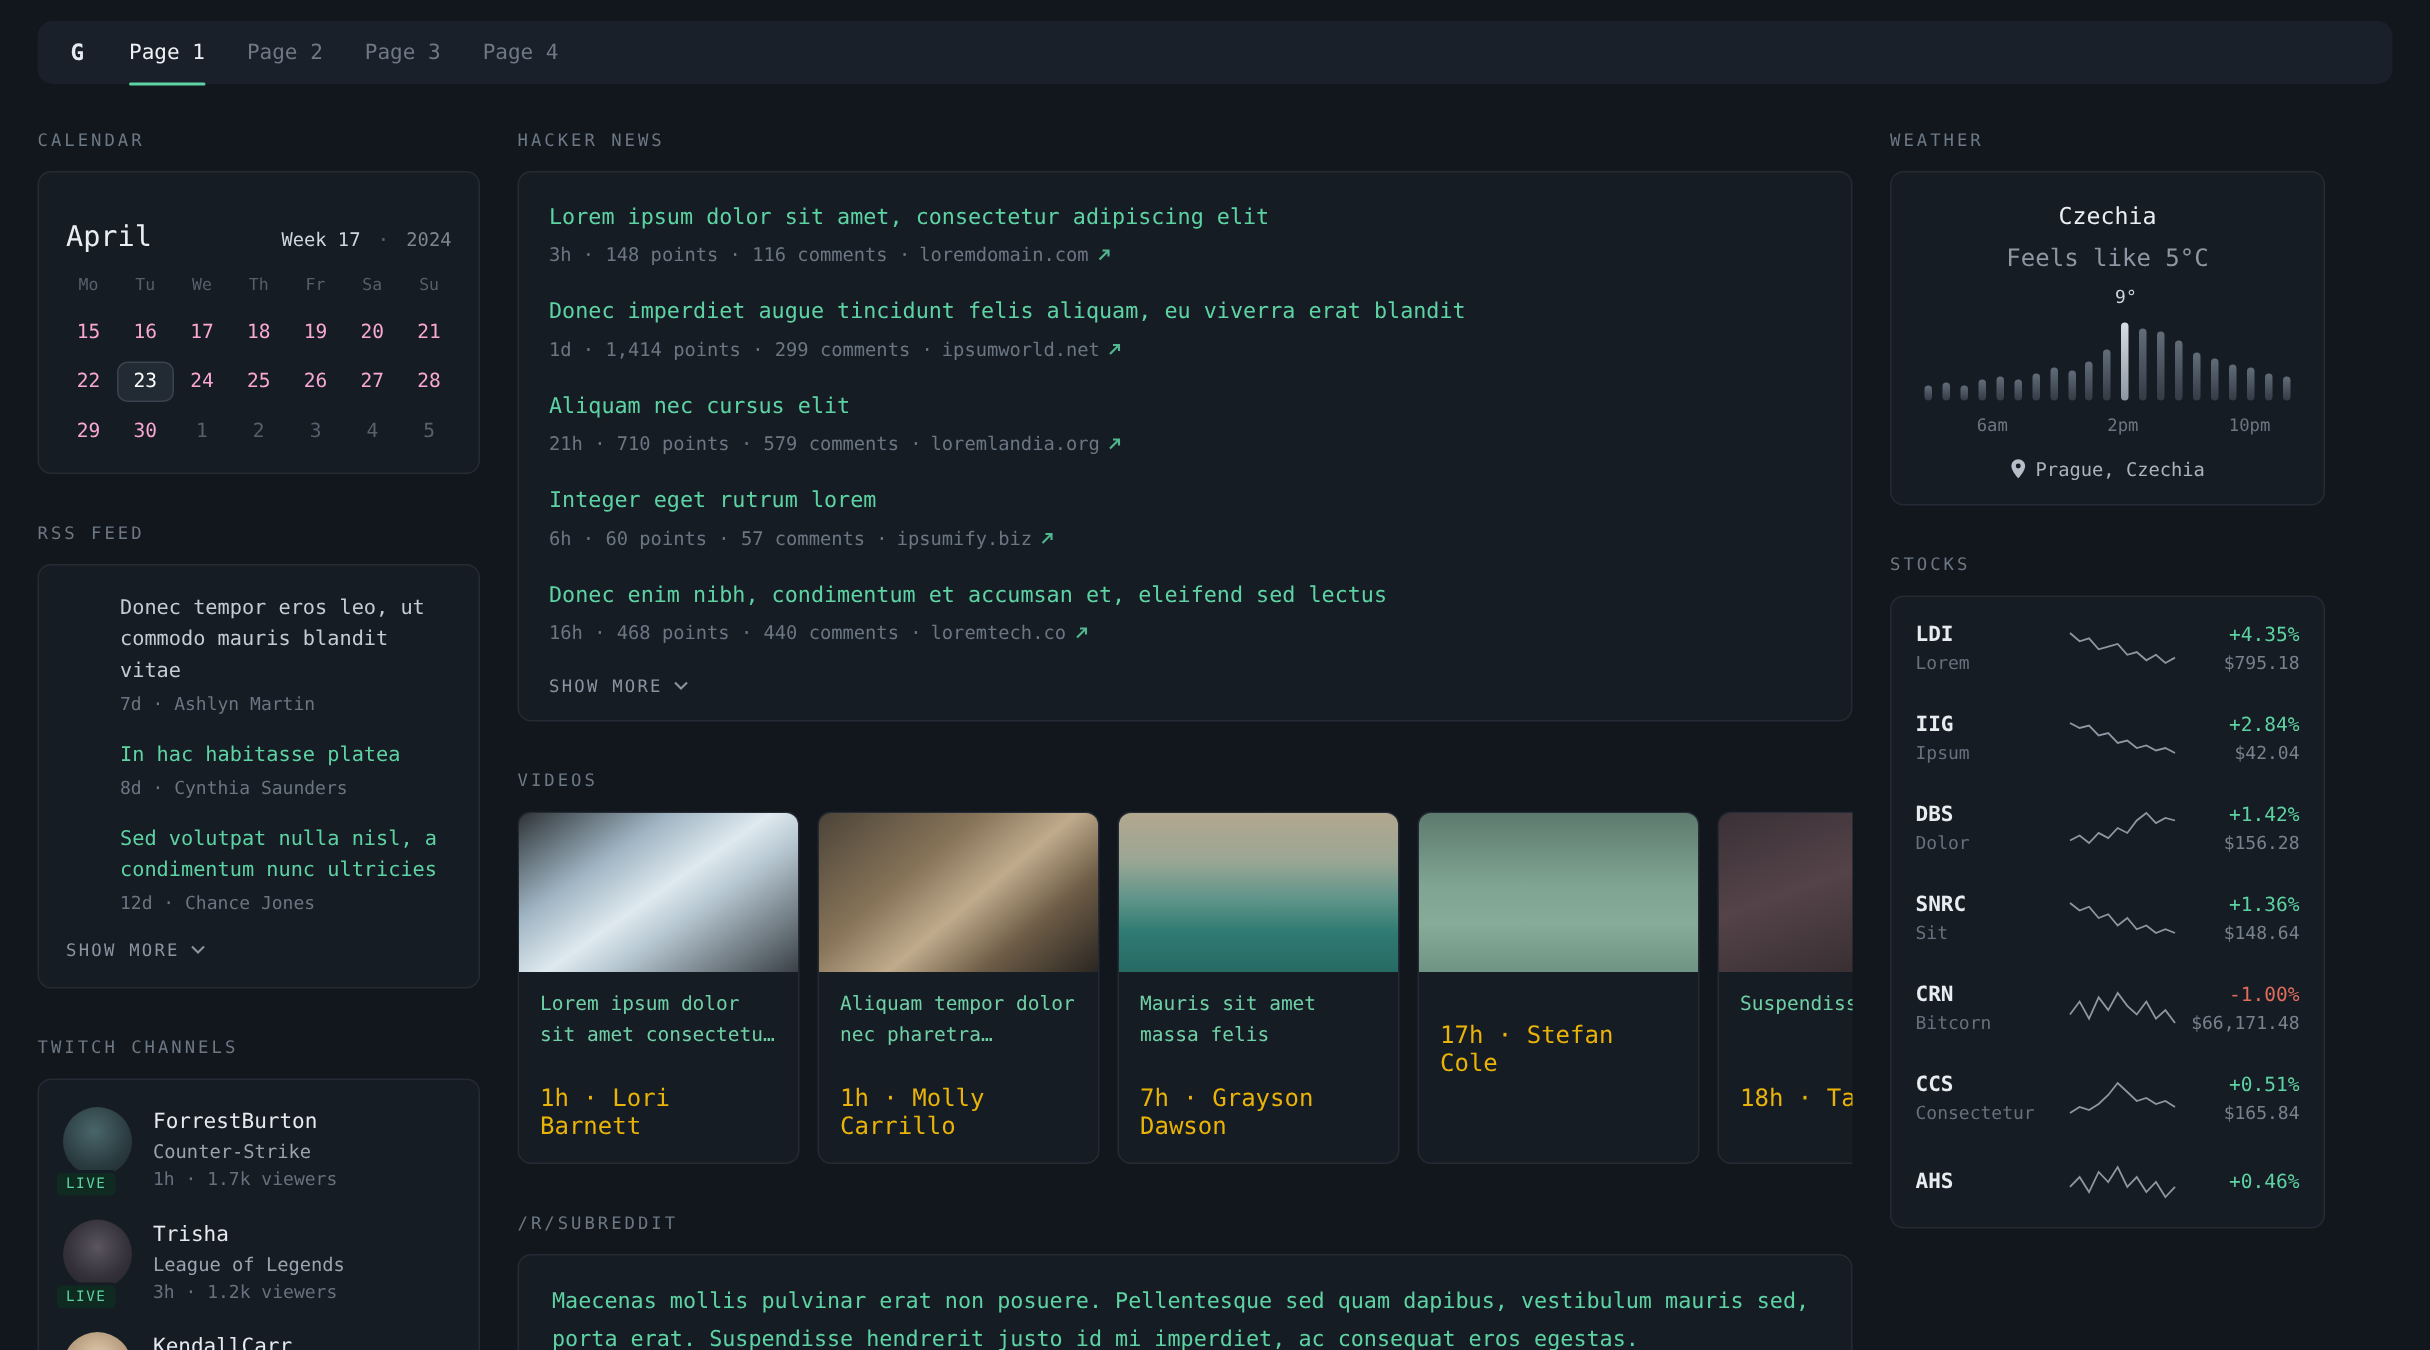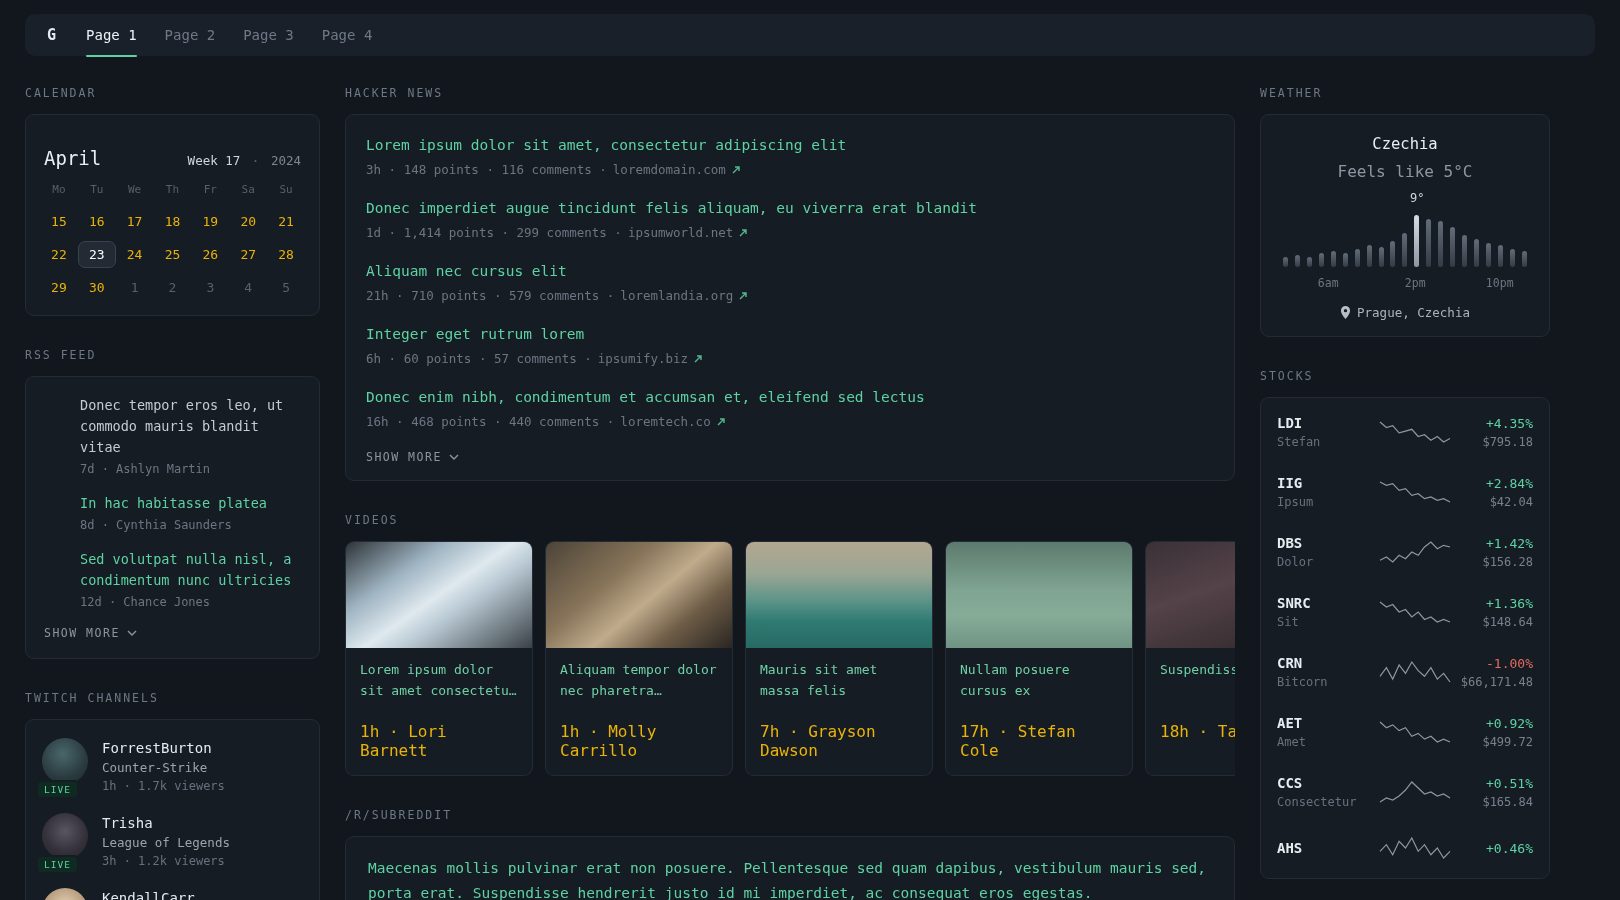--- a/index.html
+++ b/index.html
@@ -48,21 +48,21 @@
   .cal-box { padding:16px 14px 14px 14px; }
   .cal-head { display:flex; justify-content:space-between; align-items:baseline; padding:0 4px; margin-bottom:14px; }
   .cal-month { font-size:19px; color:#e9eef3;margin-top:16px; }
   .cal-meta  { font-size:12.5px; }
   .cal-week  { color:#cfd6dd; }
   .cal-dot   { color:#59626e; margin:0 4px; }
   .cal-year  { color:#7d8792; }
   .cal-grid { display:grid; grid-template-columns:repeat(7,1fr); text-align:center; row-gap:6px; }
   .cal-days { margin-top:12px; }
   .cal-dow { font-size:11px; color:#565f6b; }
-  .cal-day { font-size:13px; color:#eab308; height:27px; line-height:27px; border-radius:7px; }
+  .cal-day { font-size:13px; color:#f9a8d4; height:27px; line-height:27px; border-radius:7px; }
   .cal-day.muted { color:#57606c; }
   .cal-day.selected { background:#222a34; border:1px solid #39424e; color:#ffffff; line-height:25px; }
 
   
   .item-title { display:block; font-size:14.5px; line-height:1.45; color:#5dd3a3; }
   .item-meta  { display:flex; align-items:center; gap:6px; font-size:12.5px; color:#6b7683; margin-top:6px; }
   .domain { display:inline-flex; align-items:center; gap:5px; color:#6b7683; }
   .ext-icon { width:10px; height:10px; color:#5dd3a3; opacity:.85; }
   .show-more {
     display:flex; align-items:center; gap:7px; background:none; border:none;
@@ -427,21 +427,20 @@
     <div class="thumb" data-interactable="true" style="background: linear-gradient(rgb(179, 167, 143) 0%, rgb(154, 166, 148) 30%, rgb(93, 148, 137) 55%, rgb(47, 122, 114) 75%, rgb(39, 106, 100) 100%);"></div>
     <div class="video-body" data-interactable="false">
       <div class="video-title" data-interactable="true">Mauris sit amet massa felis</div>
       <div class="video-meta" data-interactable="false">7h · Grayson Dawson</div>
     </div>
   </div>
 
   <div class="video-card" data-interactable="true">
     <div class="thumb" data-interactable="true" style="background: linear-gradient(rgb(93, 122, 110) 0%, rgb(127, 164, 146) 45%, rgb(134, 171, 151) 70%, rgb(111, 148, 132) 100%);"></div>
     <div class="video-body" data-interactable="false">
-      <div class="video-title" data-interactable="true">Nullam posuere cursus ex</div>
       <div class="video-meta" data-interactable="false">17h · Stefan Cole</div>
     </div>
   </div>
 
   <div class="video-card" data-interactable="true">
     <div class="thumb" data-interactable="true" style="background: linear-gradient(160deg, rgb(58, 49, 54) 0%, rgb(84, 67, 73) 40%, rgb(43, 37, 39) 100%);"></div>
     <div class="video-body" data-interactable="false">
       <div class="video-title" data-interactable="true">Suspendisse diam</div>
       <div class="video-meta" data-interactable="false">18h · Tara</div>
     </div>
@@ -514,21 +513,21 @@
           </div>
         </div>
       </section>
 
       <section class="widget" data-interactable="false">
         <h2 class="widget-title" data-interactable="false">STOCKS</h2>
         <div class="box stocks-box" data-interactable="false">
   <div class="stock-row" data-interactable="true">
     <div class="stock-left" data-interactable="false">
       <div class="stock-sym" data-interactable="false">LDI</div>
-      <div class="stock-name" data-interactable="false">Stefan</div>
+      <div class="stock-name" data-interactable="false">Lorem</div>
     </div>
     <svg class="spark" data-interactable="false" viewBox="0 0 72 26">
                 <polyline points="1.0,3.0 7.4,8.5 13.7,6.6 20.1,13.9 26.5,12.1 32.8,10.3 39.2,17.5 45.5,15.7 51.9,21.2 58.3,17.5 64.6,23.0 71.0,19.4" fill="none" stroke="#8d97a2" stroke-width="1.2"></polyline>
               </svg>
     <div class="stock-right" data-interactable="false">
       <div class="stock-change" data-interactable="false">+4.35%</div>
       <div class="stock-price" data-interactable="false">$795.18</div>
     </div>
   </div>
 
@@ -581,33 +580,20 @@
     </div>
     <svg class="spark" data-interactable="false" viewBox="0 0 72 26">
                 <polyline points="1.0,17.3 7.4,8.7 13.7,20.1 20.1,5.9 26.5,14.4 32.8,3.0 39.2,11.6 45.5,17.3 51.9,8.7 58.3,20.1 64.6,14.4 71.0,23.0" fill="none" stroke="#8d97a2" stroke-width="1.2"></polyline>
               </svg>
     <div class="stock-right" data-interactable="false">
       <div class="stock-change negative" data-interactable="false">-1.00%</div>
       <div class="stock-price" data-interactable="false">$66,171.48</div>
     </div>
   </div>
 
-  <div class="stock-row" data-interactable="true">
-    <div class="stock-left" data-interactable="false">
-      <div class="stock-sym" data-interactable="false">AET</div>
-      <div class="stock-name" data-interactable="false">Amet</div>
-    </div>
-    <svg class="spark" data-interactable="false" viewBox="0 0 72 26">
-                <polyline points="1.0,3.0 7.4,8.7 13.7,5.9 20.1,11.6 26.5,8.7 32.8,17.3 39.2,14.4 45.5,20.1 51.9,17.3 58.3,23.0 64.6,20.1 71.0,23.0" fill="none" stroke="#8d97a2" stroke-width="1.2"></polyline>
-              </svg>
-    <div class="stock-right" data-interactable="false">
-      <div class="stock-change" data-interactable="false">+0.92%</div>
-      <div class="stock-price" data-interactable="false">$499.72</div>
-    </div>
-  </div>
 
   <div class="stock-row" data-interactable="true">
     <div class="stock-left" data-interactable="false">
       <div class="stock-sym" data-interactable="false">CCS</div>
       <div class="stock-name" data-interactable="false">Consectetur</div>
     </div>
     <svg class="spark" data-interactable="false" viewBox="0 0 72 26">
                 <polyline points="1.0,23.0 7.4,19.0 13.7,21.0 20.1,17.0 26.5,11.0 32.8,3.0 39.2,9.0 45.5,15.0 51.9,13.0 58.3,17.0 64.6,15.0 71.0,19.0" fill="none" stroke="#8d97a2" stroke-width="1.2"></polyline>
               </svg>
     <div class="stock-right" data-interactable="false">

